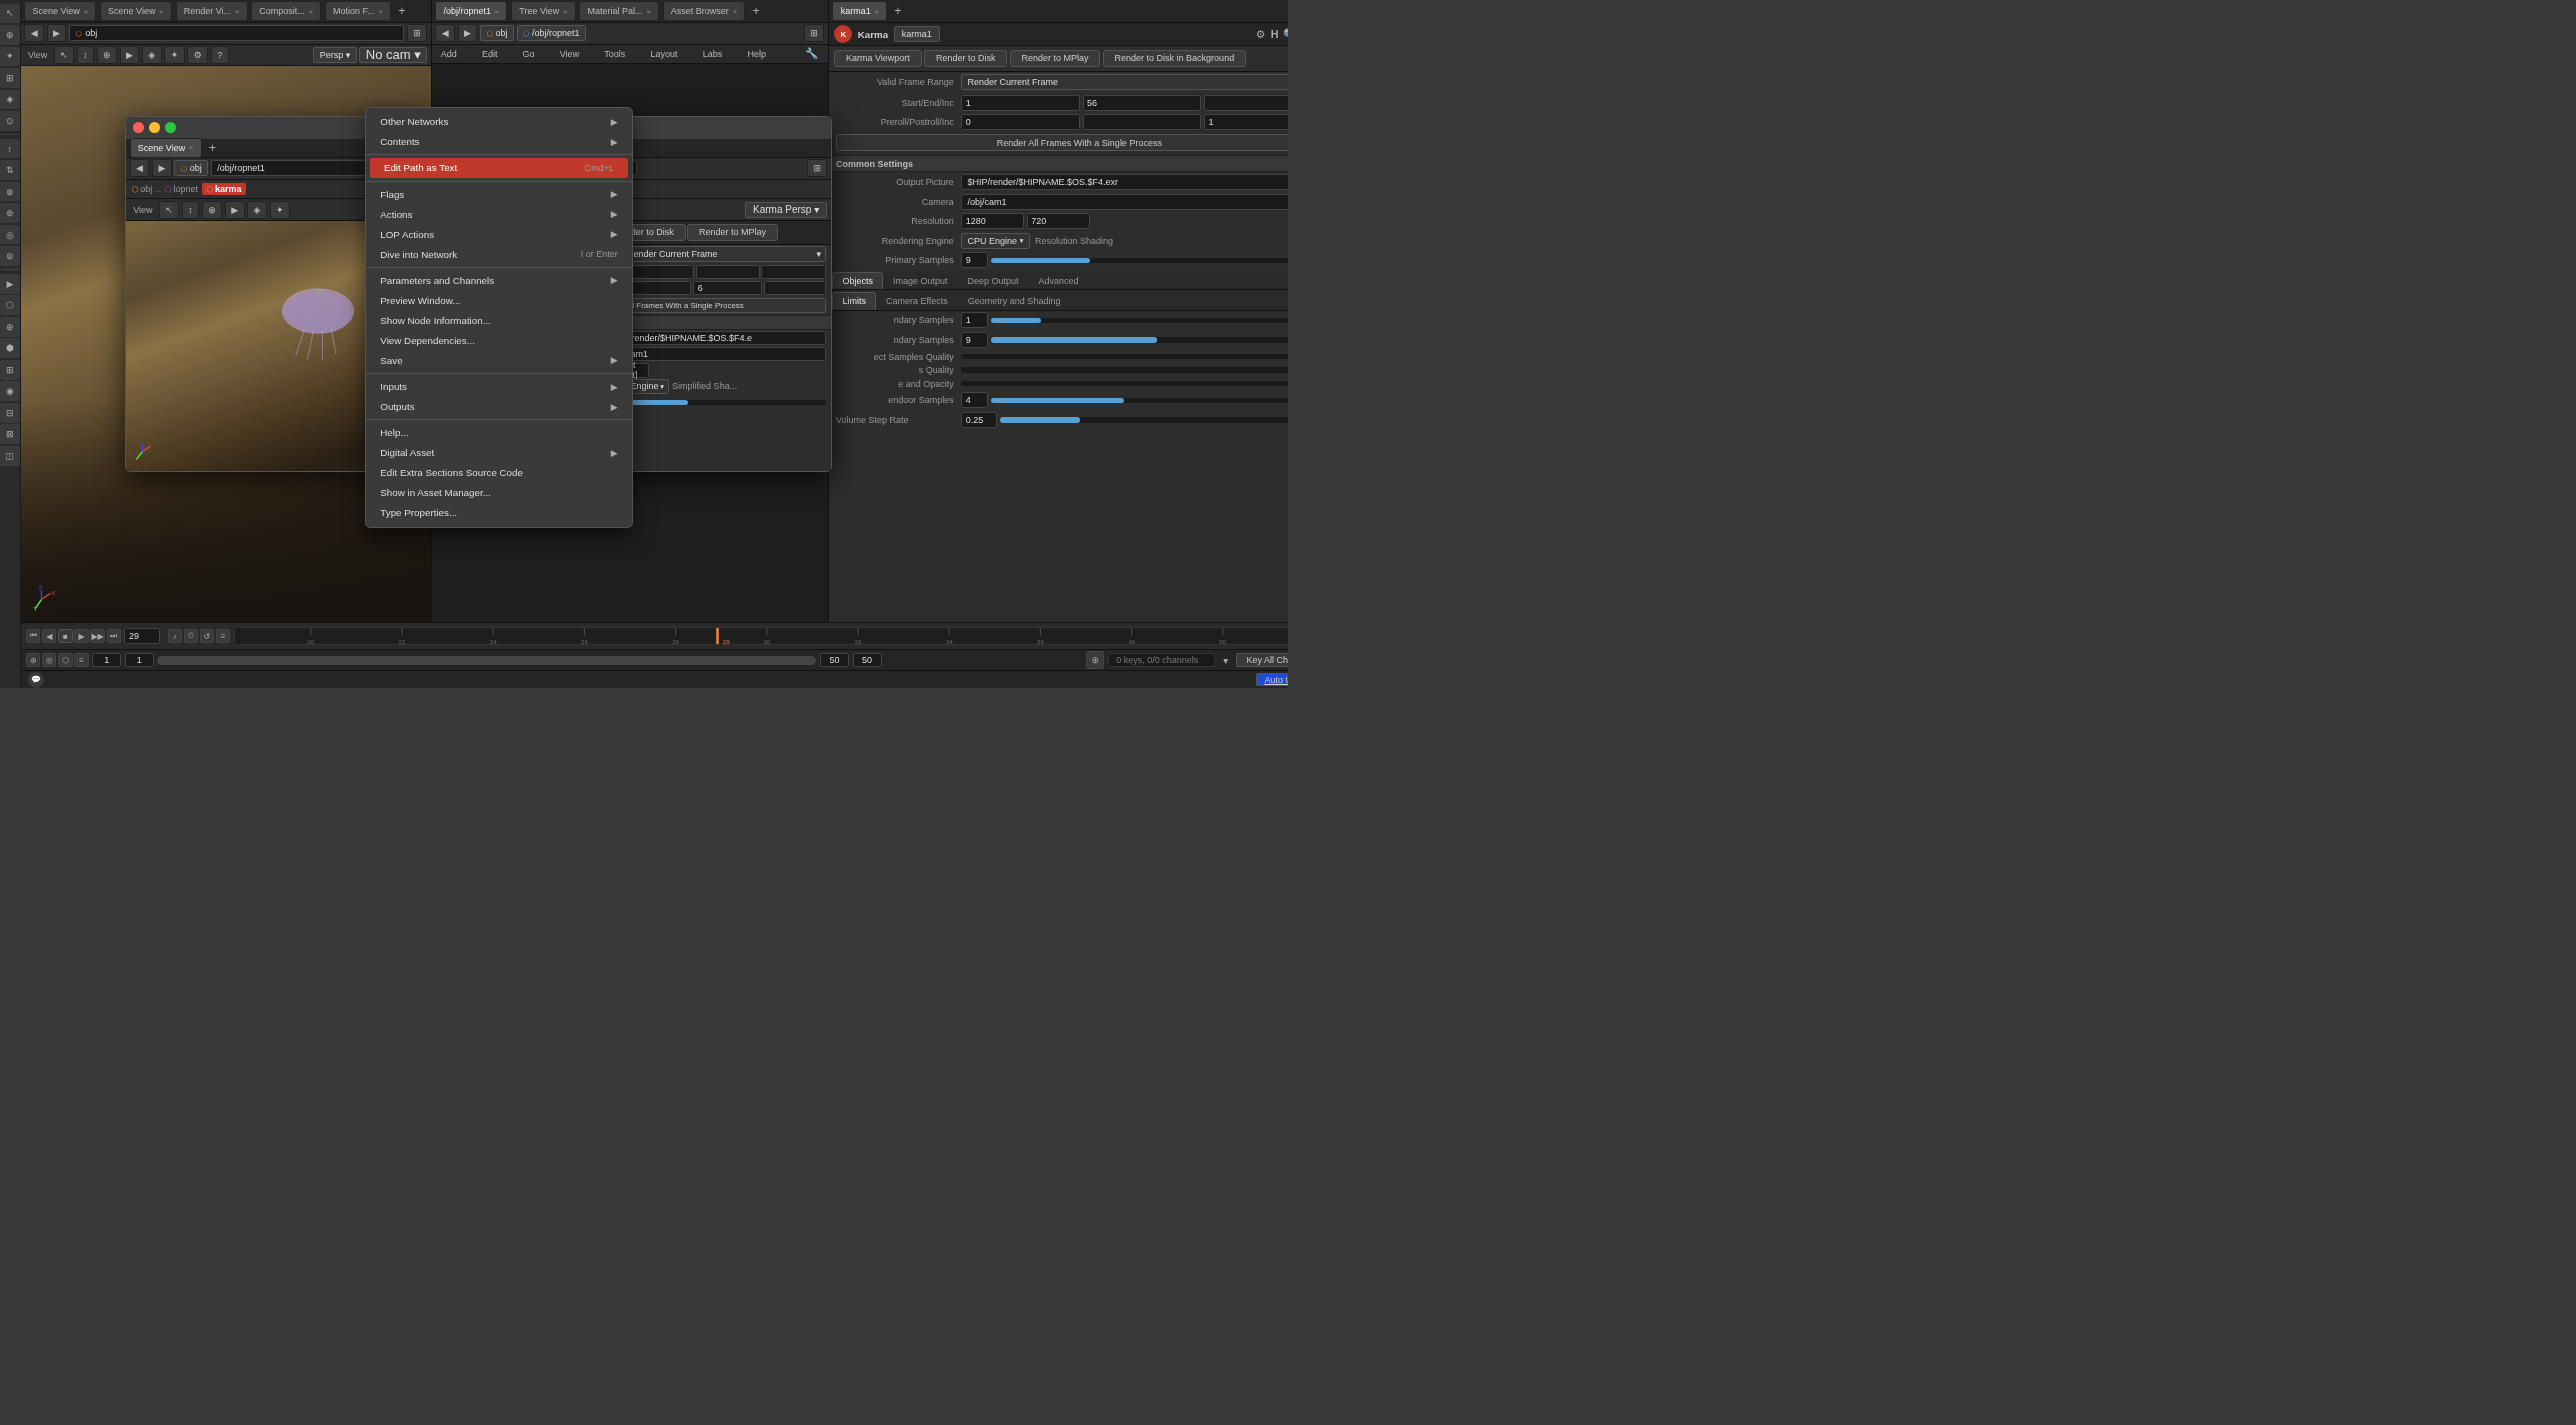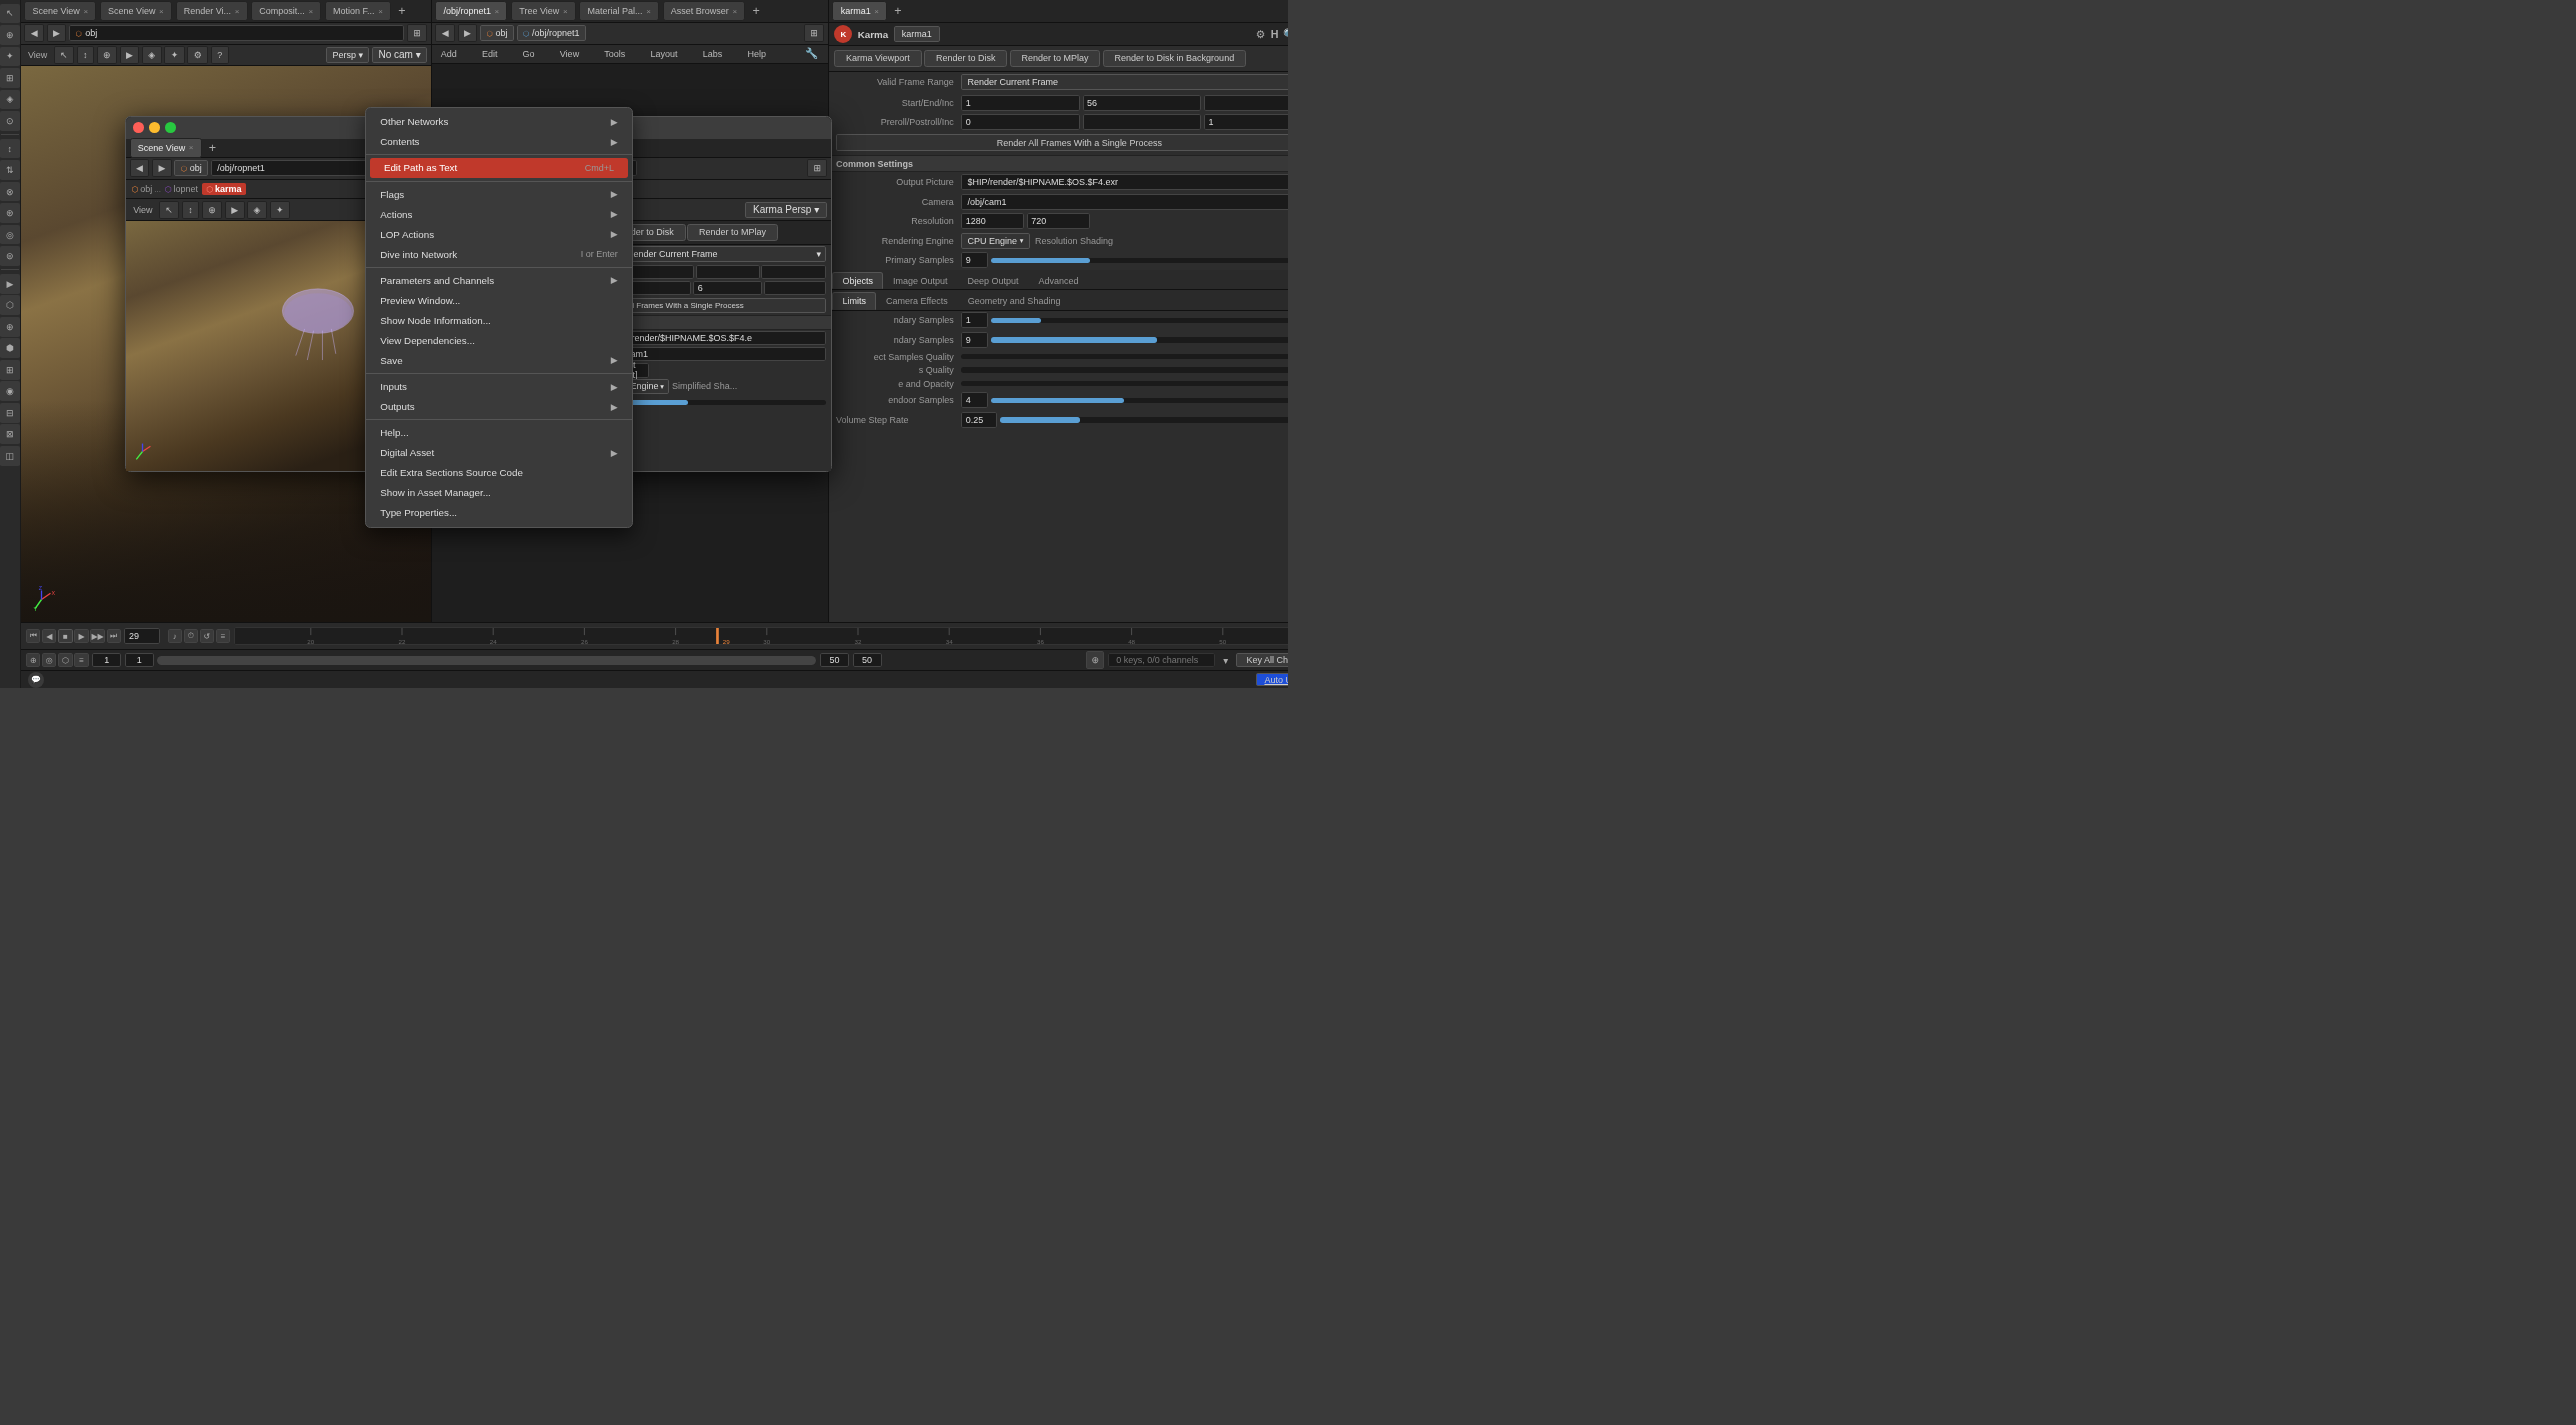--- a/index.html
+++ b/index.html
@@ -307,21 +307,21 @@
             <div class="panel-toolbar-btn">⊕</div>
             <div class="panel-toolbar-btn">▶</div>
             <div class="panel-toolbar-btn">◈</div>
             <div class="panel-toolbar-btn">✦</div>
             <div class="panel-toolbar-btn">⚙</div>
             <div class="panel-toolbar-btn">?</div>
             <div style="flex:1;"></div>
             <div style="background:#3a3a3a; border:0.9px solid #555; border-radius:1.8px; padding:0.9px 5.4px; font-size:9px; color:#ddd; height:16px; display:flex; align-items:center; cursor:pointer;">
               <span>Persp ▾</span>
             </div>
-            <div style="background:#3a3a3a; border:0.9px solid #555; border-radius:1.8px; padding:0.9px 5.4px; font-size:10px; color:#ddd; height:16px; display:flex; align-items:center; cursor:pointer;">
+            <div style="background:#3a3a3a; border:0.9px solid #555; border-radius:1.8px; padding:0.9px 5.4px; font-size:13px; color:#ddd; height:16px; display:flex; align-items:center; cursor:pointer;">
               <span>No cam ▾</span>
             </div>
           </div>
 
           <div class="scene-viewport">
 
             <div style="position:absolute; inset:0; background: linear-gradient(160deg, #7a6840 0%, #5a4830 25%, #8a7245 35%, #6a5535 50%, #4a3820 65%, #2a2015 80%, #1a1010 100%);"></div>
             <div style="position:absolute; bottom:0; left:0; right:0; height:40%; background: linear-gradient(0deg, #1a1510 0%, transparent 100%);"></div>
 
             <div style="position:absolute; bottom:7.2px; left:7.2px;">

